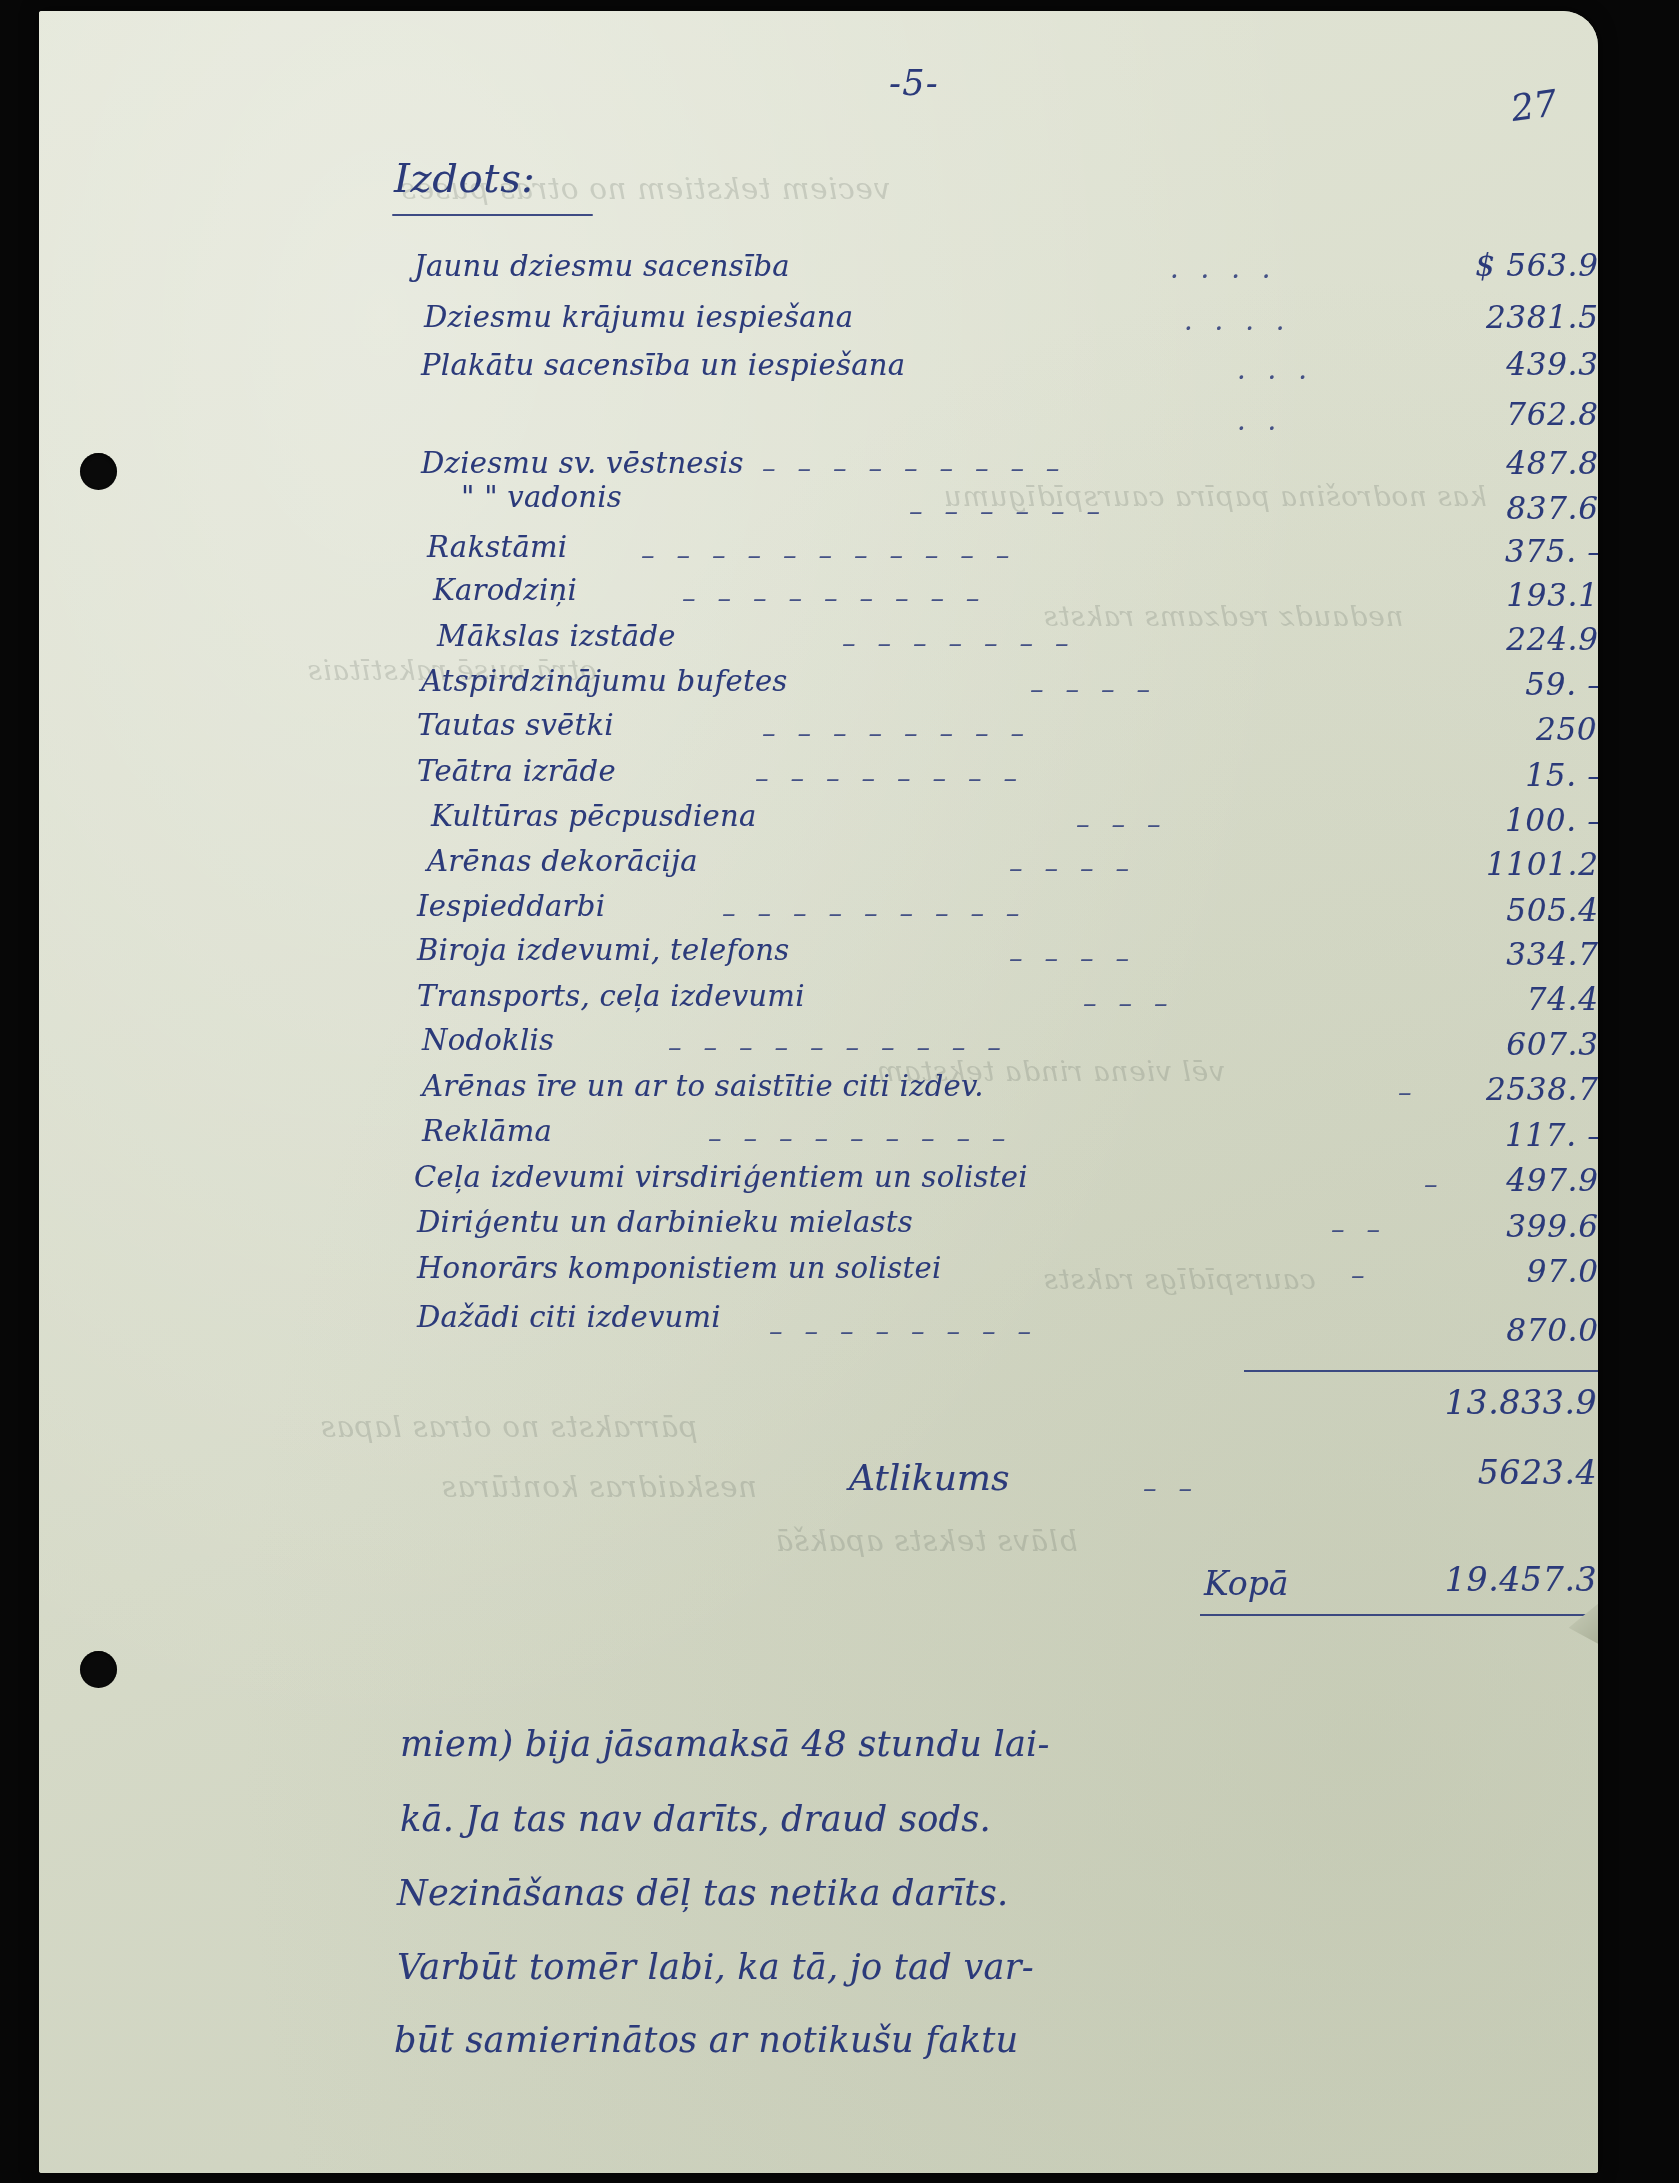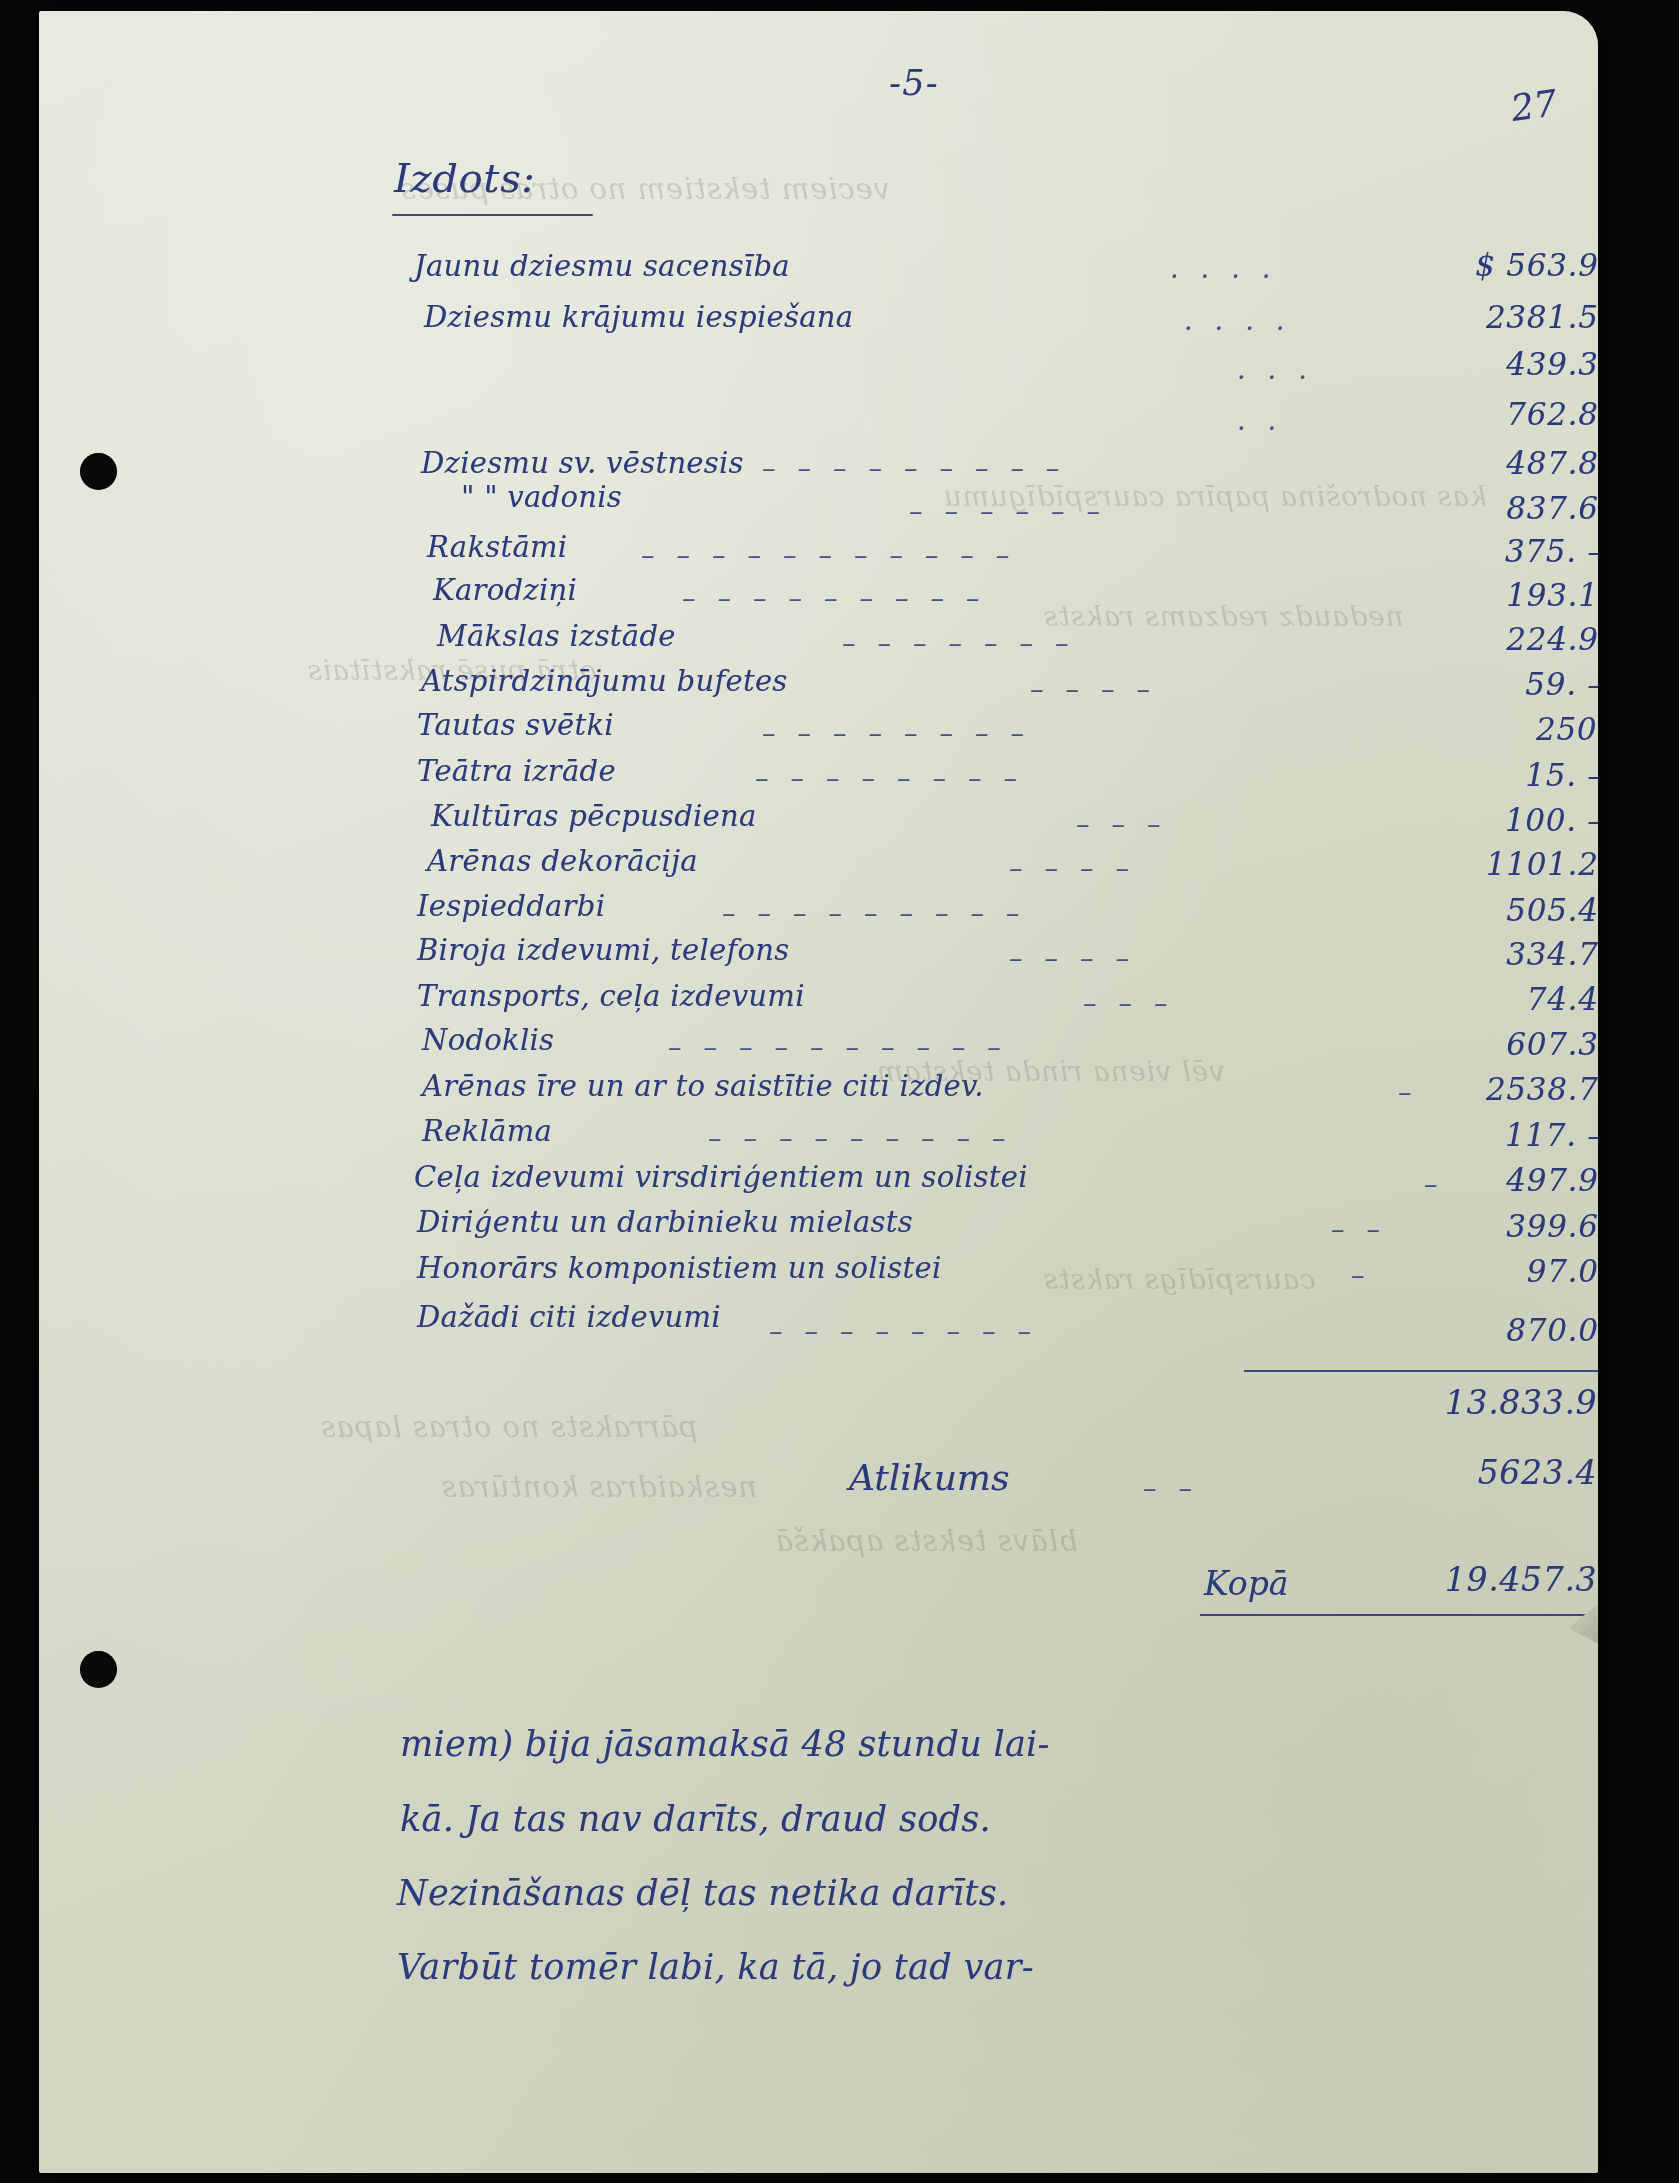--- a/index.html
+++ b/index.html
@@ -179,20 +179,21 @@
   <div class="heading-underline" style="left:353px; top:203px; width:201px;"></div>
 
   <div class="hw row-label" style="left:375px; top:238px;">Jaunu dziesmu sacensība</div>
   <div class="hw row-leader" style="left:1131px; top:242px; width:134px;">. . . .</div>
   <div class="hw row-amount" style="left:1245px; top:236px; width:335px;">$ 563.95</div>
 
   <div class="hw row-label" style="left:385px; top:289px;">Dziesmu krājumu iespiešana</div>
   <div class="hw row-leader" style="left:1145px; top:294px; width:134px;">. . . .</div>
   <div class="hw row-amount" style="left:1245px; top:288px; width:335px;">2381.57</div>
 
+  <div class="hw row-label" style="left:382px; top:337px;">Plakātu sacensība un iespiešana</div>
   <div class="hw row-leader" style="left:1198px; top:343px; width:107px;">. . .</div>
   <div class="hw row-amount" style="left:1245px; top:335px; width:335px;">439.37</div>
 
   <div class="hw row-leader" style="left:1198px; top:394px; width:94px;">. .</div>
   <div class="hw row-amount" style="left:1245px; top:385px; width:335px;">762.80</div>
 
   <div class="hw row-label" style="left:382px; top:435px;">Dziesmu sv. vēstnesis</div>
   <div class="hw row-leader" style="left:723px; top:442px; width:509px;">–  –  –  –  –  –  –  –  –</div>
   <div class="hw row-amount" style="left:1245px; top:434px; width:335px;">487.83</div>
 
@@ -281,15 +282,16 @@
 
   <div class="hw grand-label" style="left:1165px; top:1553px;">Kopā</div>
   <div class="hw total-amount" style="left:1232px; top:1549px; width:348px;">19.457.38</div>
   <div class="rule" style="left:1161px; top:1603px; width:415px;"></div>
   <div class="fold"></div>
 
   <div class="hw para-line" style="left:361px; top:1713px;">miem) bija jāsamaksā 48 stundu lai-</div>
   <div class="hw para-line" style="left:361px; top:1788px;">kā. Ja tas nav darīts, draud sods.</div>
   <div class="hw para-line" style="left:358px; top:1862px;">Nezināšanas dēļ tas netika darīts.</div>
   <div class="hw para-line" style="left:358px; top:1936px;">Varbūt tomēr labi, ka tā, jo tad var-</div>
+  <div class="hw para-line" style="left:355px; top:2009px;">būt samierinātos ar notikušu faktu</div>
 
 </div>
 
 
 </body></html>

